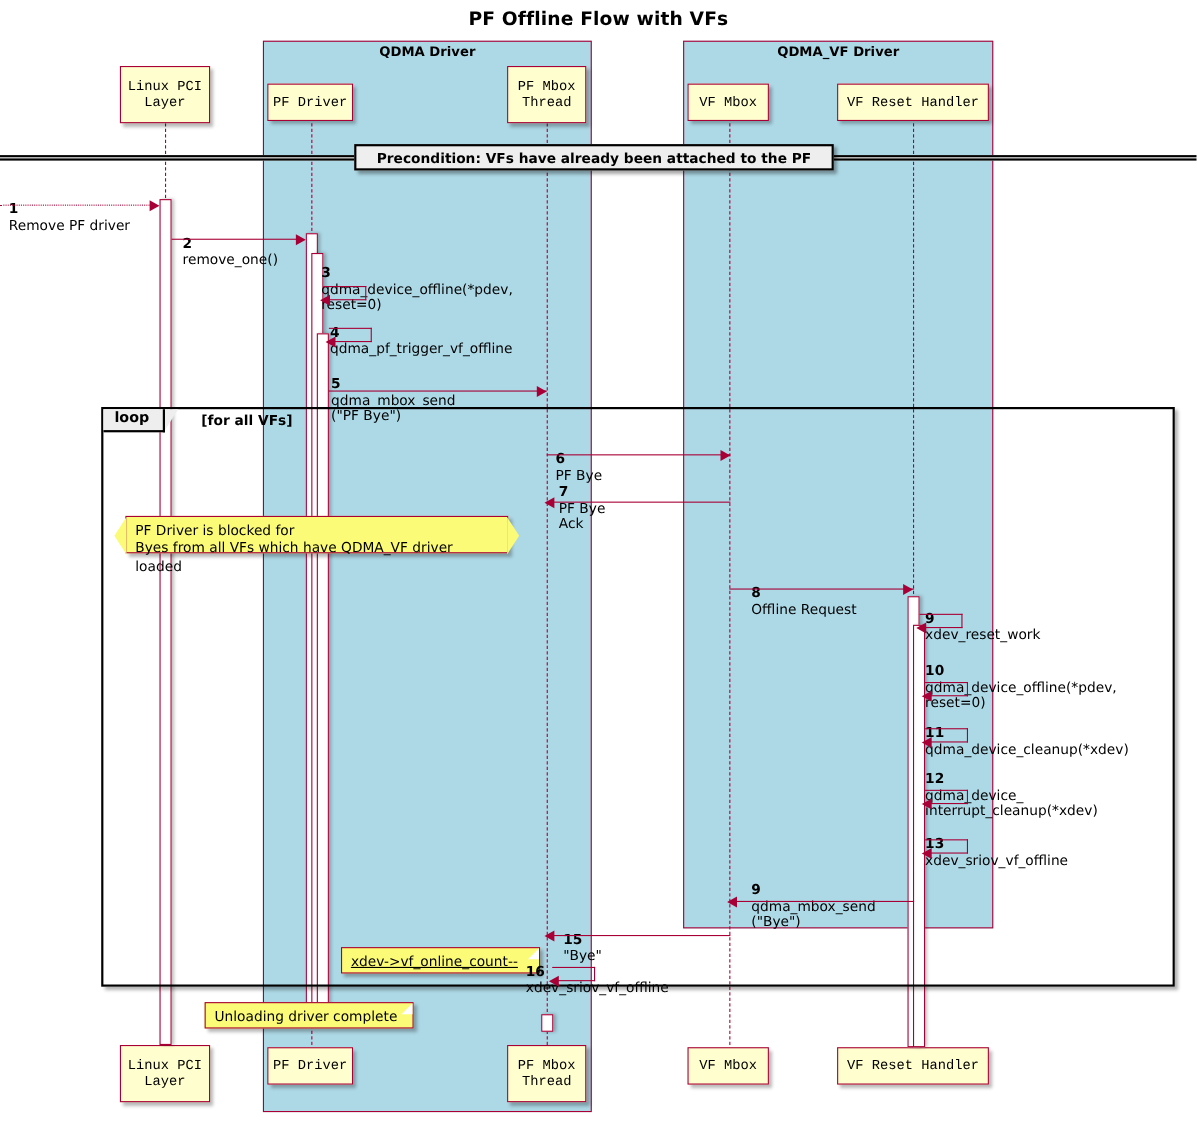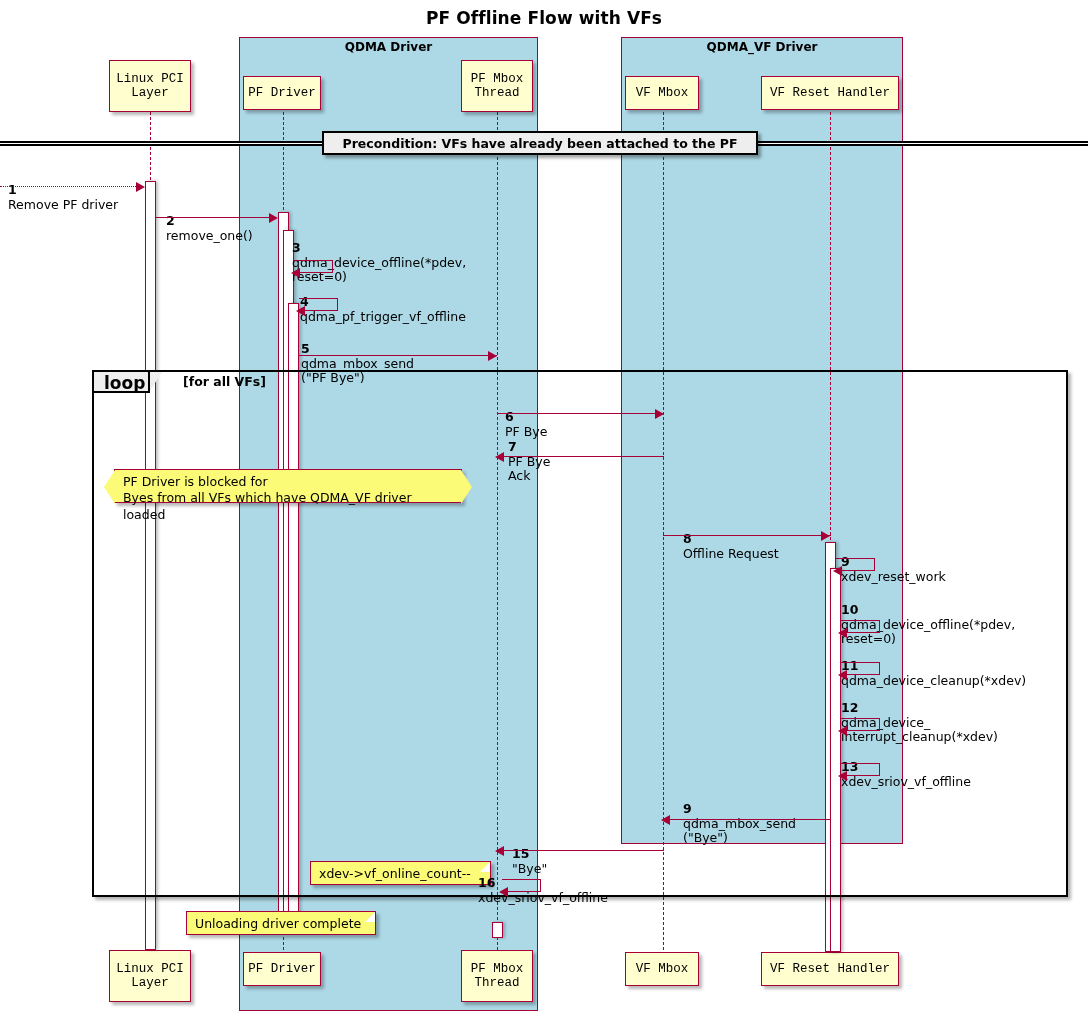--- a/index.html
+++ b/index.html
@@ -156,21 +156,21 @@
     box-sizing: border-box;
     background: transparent;
     box-shadow: 3px 3px 3px rgba(0,0,0,0.3);
   }
   .frame-tab {
     position: absolute;
     background: #EEEEEE;
     border-right: 2px solid #000000;
     border-bottom: 2px solid #000000;
     box-sizing: border-box;
-    font-size: 17px;
+    font-size: 13px;
     font-weight: bold;
     color: #000000;
     padding: 1px 8px 2px 10px;
     line-height: 1.25;
   }
   .frame-tab-corner {
     position: absolute;
     width: 0; height: 0;
     border-left: 12px solid #EEEEEE;
     border-bottom: 19px solid transparent;
@@ -383,21 +383,21 @@
   <div class="arrow-line" style="left:663px; top:819px; width:168px;"></div>
   <div class="arrow-head-l" style="left:661px; top:815px;"></div>
 
   <div class="msg-label" style="left:512px; top:832px;">
     <span class="msg-num">15</span>
     <span>"Bye"</span>
   </div>
   <div class="arrow-line" style="left:497px; top:850px; width:167px;"></div>
   <div class="arrow-head-l" style="left:495px; top:846px;"></div>
 
-  <div class="note" style="left:310px; top:861px; width:181px; height:24px;">xdev-&gt;vf_online_count--<span class="note-fold"></span></div>
+  <div class="note" style="left:310px; top:861px; width:181px; height:24px;text-decoration:underline;">xdev-&gt;vf_online_count--<span class="note-fold"></span></div>
 
   <div class="msg-label" style="left:478px; top:861px;">
     <span class="msg-num">16</span>
     <span>xdev_sriov_vf_offline</span>
   </div>
   <div class="selfcall" style="left:502px; top:879px; width:39px; height:13px;"></div>
   <div class="arrow-head-l" style="left:499px; top:887px;"></div>
 
   <div class="note" style="left:186px; top:911px; width:190px; height:24px;">Unloading driver complete<span class="note-fold"></span></div>
 

